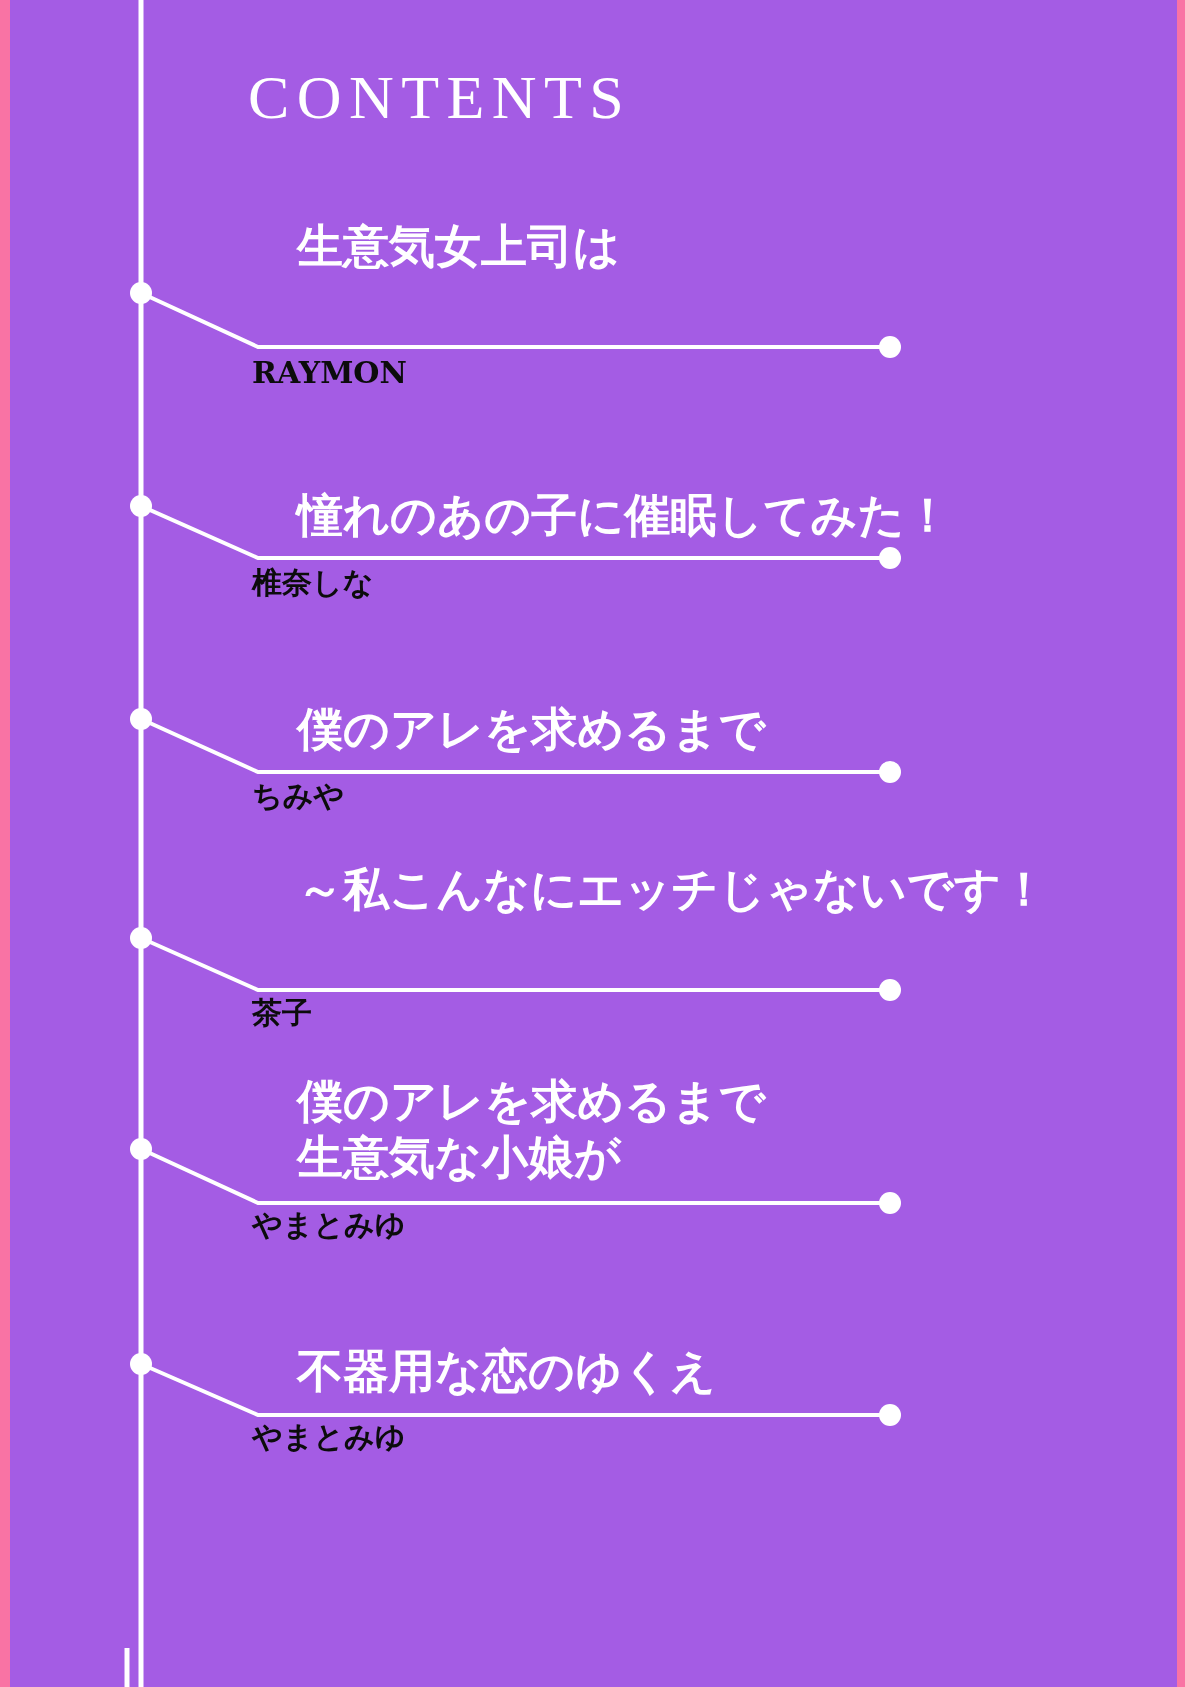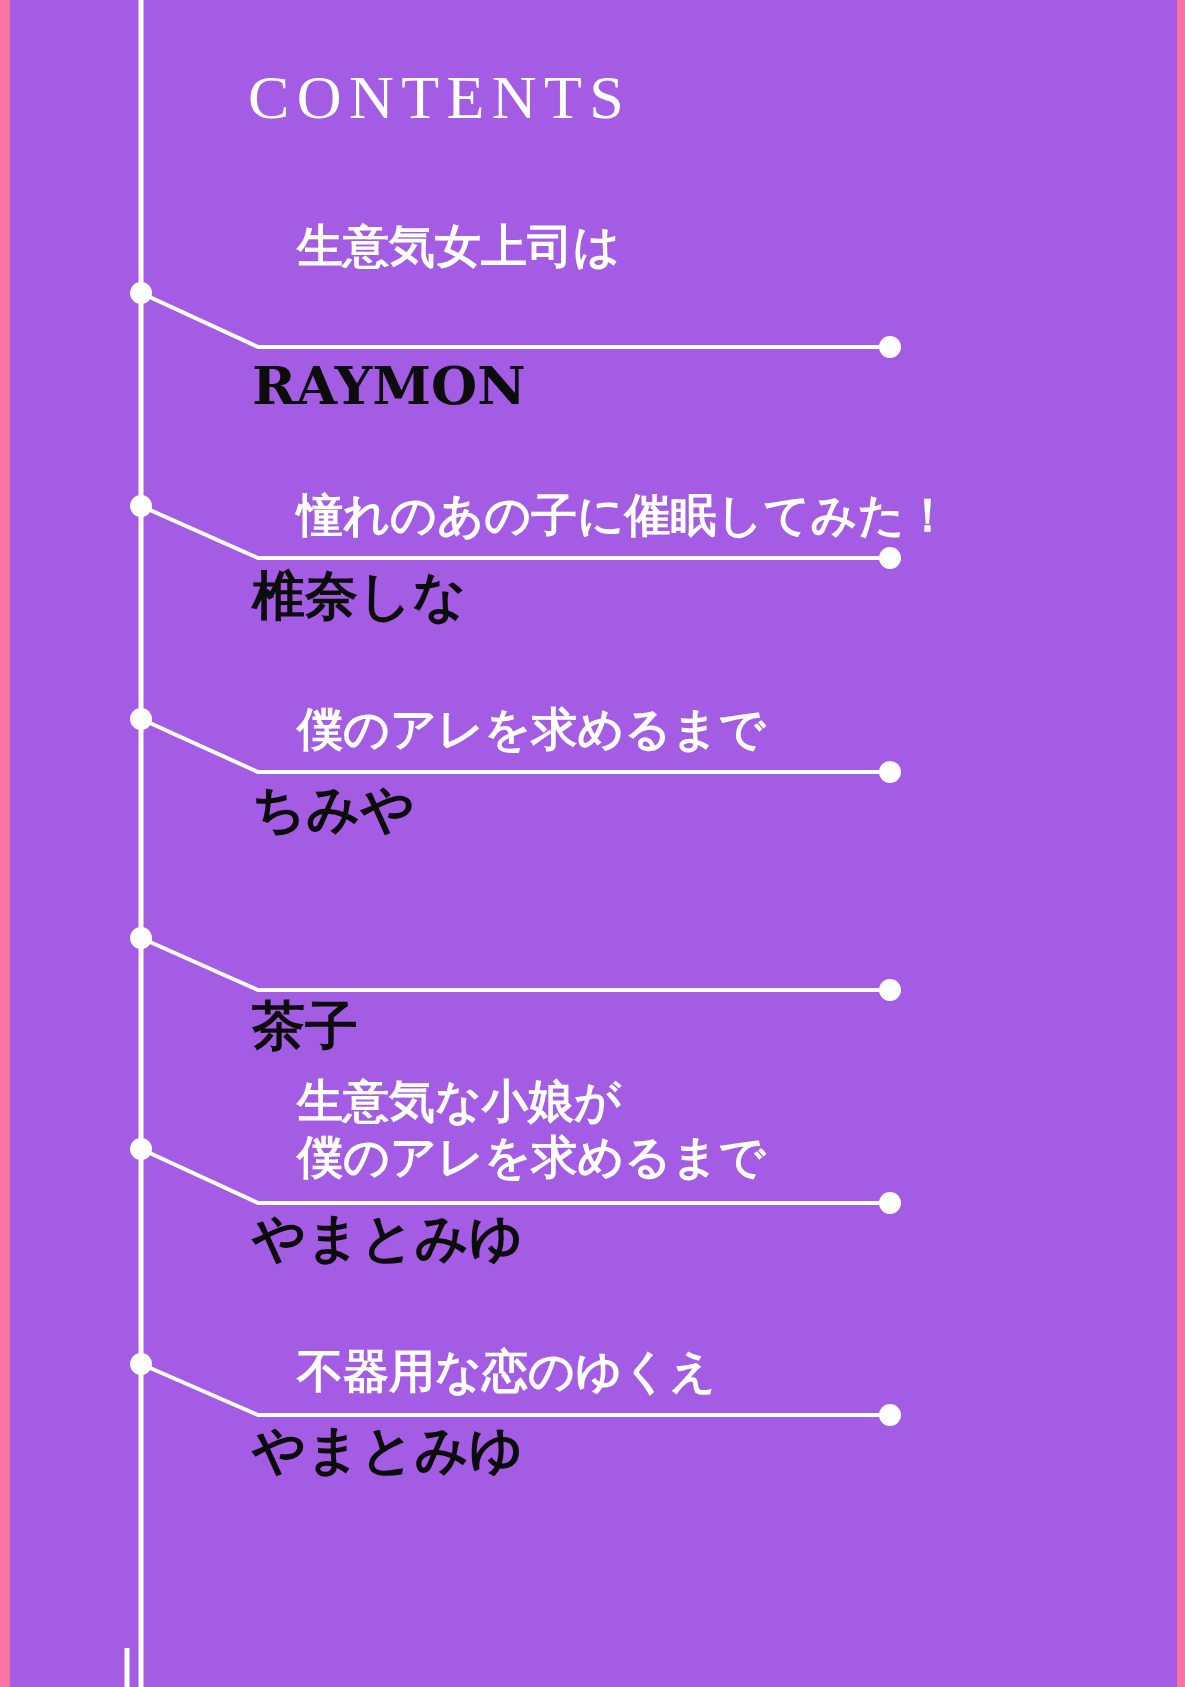--- a/index.html
+++ b/index.html
@@ -34,21 +34,21 @@
   .title{
     position:absolute;left:252px;
     color:var(--text_white);
     font-weight:700;font-size:46px;line-height:1.22;
     white-space:nowrap;
     margin-left:45px;
   }
   .author{
     position:absolute;left:252px;
     color:var(--text_black);
-    font-weight:700;font-size:53px;line-height:1.1;
+    font-weight:700;font-size:30px;line-height:1.1;
     white-space:nowrap;
   }
   
   .t1{top:218px}  .a1{top:356px}
   .t2{top:487px}  .a2{top:566px}
   .t3{top:701px}  .a3{top:779px}
   .t4{top:861px}  .a4{top:996px}
   .t5{top:1073px} .a5{top:1208px}
   .t6{top:1343px} .a6{top:1420px}
 </style>
@@ -104,25 +104,26 @@
   <div>憧れのあの子に催眠してみた！</div>
 </div>
 <div class="author a2">椎奈しな</div>
 
 <div class="title t3">
   <div>僕のアレを求めるまで</div>
 </div>
 <div class="author a3">ちみや</div>
 
 <div class="title t4">
+  <div>～私こんなにエッチじゃないです！</div>
 </div>
 <div class="author a4">茶子</div>
 
 <div class="title t5">
+  <div>僕のアレを求めるまで</div>
   <div>生意気な小娘が</div>
-  <div>僕のアレを求めるまで</div>
 </div>
 <div class="author a5">やまとみゆ</div>
 
 <div class="title t6">
   <div>不器用な恋のゆくえ</div>
 </div>
 <div class="author a6">やまとみゆ</div>
 
 </body></html>

